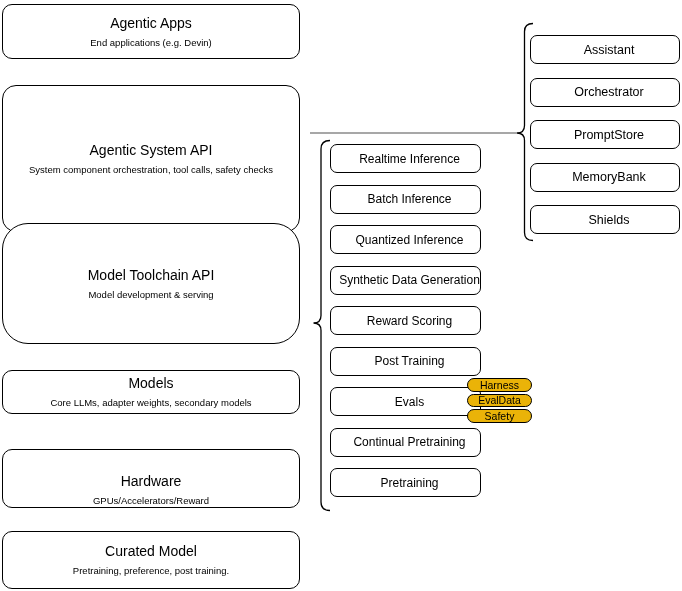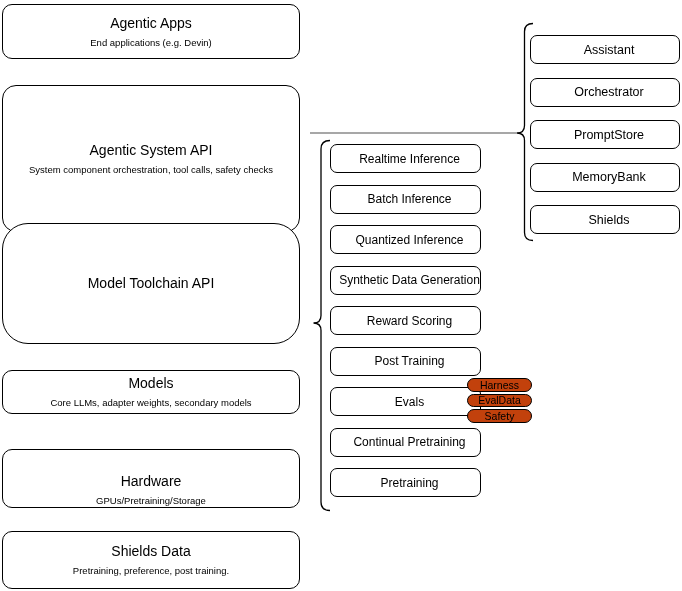--- a/index.html
+++ b/index.html
@@ -87,21 +87,21 @@
     display: flex;
     flex-direction: column;
     gap: 2px;
     z-index: 2;
   }
   .pill {
     box-sizing: border-box;
     height: 13.5px;
     border: 1px solid #000;
     border-radius: 7px;
-    background: #c2410c;
+    background: #eab308;
     display: flex;
     align-items: center;
     justify-content: center;
     font-size: 10.5px;
     line-height: 1;
     white-space: nowrap;
   }
 </style>
 </head>
 <body>
@@ -119,34 +119,35 @@
     <div class="subtitle">End applications (e.g. Devin)</div>
   </div>
 
   <div class="lbox" id="b2">
     <div class="title">Agentic System API</div>
     <div class="subtitle">System component orchestration, tool calls, safety checks</div>
   </div>
 
   <div class="lbox" id="b3">
     <div class="title">Model Toolchain API</div>
+    <div class="subtitle">Model development &amp; serving</div>
   </div>
 
   <div class="lbox" id="b4">
     <div class="title">Models</div>
     <div class="subtitle">Core LLMs, adapter weights, secondary models</div>
   </div>
 
   <div class="lbox" id="b5">
     <div class="title">Hardware</div>
-    <div class="subtitle">GPUs/Pretraining/Storage</div>
+    <div class="subtitle">GPUs/Accelerators/Reward</div>
   </div>
 
   <div class="lbox" id="b6">
-    <div class="title">Shields Data</div>
+    <div class="title">Curated Model</div>
     <div class="subtitle">Pretraining, preference, post training.</div>
   </div>
 
   <div class="mid-col">
     <div class="nbox">Realtime Inference</div>
     <div class="nbox">Batch Inference</div>
     <div class="nbox">Quantized Inference</div>
     <div class="nbox">Synthetic Data Generation</div>
     <div class="nbox">Reward Scoring</div>
     <div class="nbox">Post Training</div>

